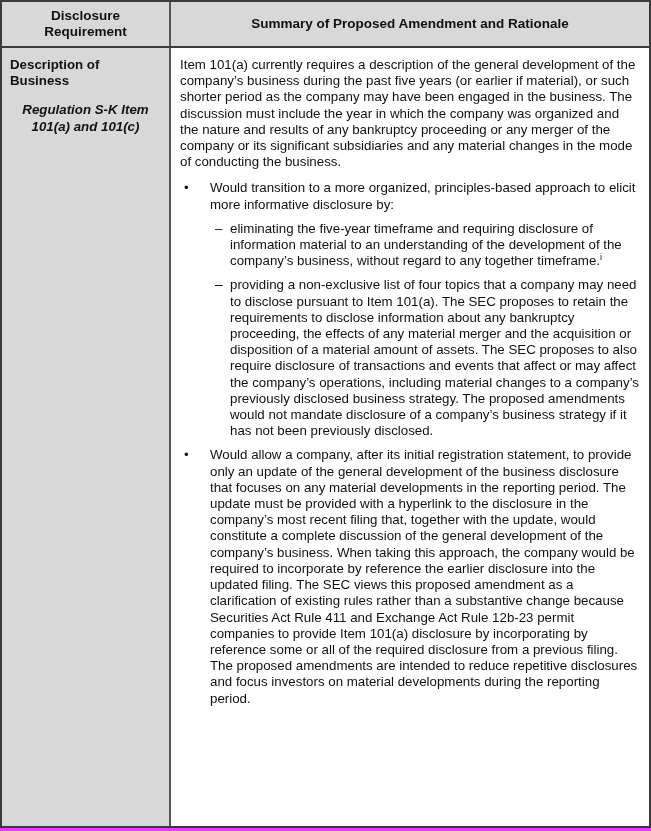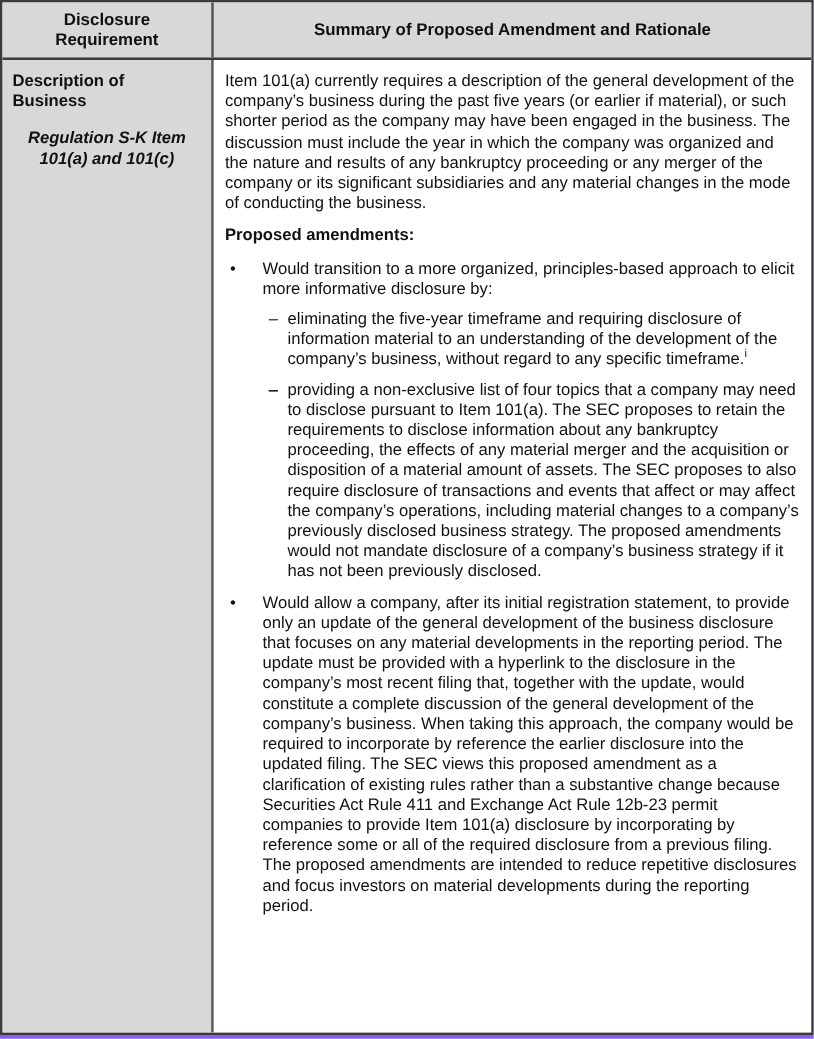--- a/index.html
+++ b/index.html
@@ -5,21 +5,21 @@
   html, body { margin: 0; padding: 0; }
   body {
     width: 651px; height: 831px;
     background: #ffffff;
     font-family: "Liberation Sans", "DejaVu Sans", sans-serif;
     font-size: 13.3px;
     line-height: 16.2px;
     color: #111111;
     -webkit-font-smoothing: antialiased;
   }
-  .page { position: relative; width: 651px; height: 831px; background: #8b5cf6; overflow: hidden; }
+  .page { position: relative; width: 651px; height: 831px; background: #d946ef; overflow: hidden; }
   .doc-table {
     position: absolute; left: 0; top: 0; width: 647px; height: 824px;
     border: 2px solid #3b3b3b;
     display: flex; flex-direction: column;
     background: #ffffff;
   }
   .header-row {
     display: flex; flex: 0 0 auto;
     background: #d8d8d8;
     border-bottom: 2px solid #3b3b3b;
@@ -80,28 +80,27 @@
       <div class="req-cell">
         <p class="req-title">Description of Business</p>
         <p class="req-reg">Regulation S-K Item 101(a) and 101(c)</p>
       </div>
 
       <div class="sum-cell">
 
 
         <p>Item 101(a) currently requires a description of the general development of the company’s business during the past five years (or earlier if material), or such shorter period as the company may have been engaged in the business. The discussion must include the year in which the company was organized and the nature and results of any bankruptcy proceeding or any merger of the company or its significant subsidiaries and any material changes in the mode of conducting the business.</p>
 
-        <p class="bold">Proposed amendments:</p>
 
         <div class="li li-1">
           <span class="marker">•</span><span>Would transition to a more organized, principles-based approach to elicit more informative disclosure by:</span>
         </div>
 
         <div class="li li-2">
-          <span class="marker">–</span><span>eliminating the five-year timeframe and requiring disclosure of information material to an understanding of the development of the company’s business, without regard to any specific timeframe.</span><sup class="fn">i</sup>
+          <span class="marker">–</span><span>eliminating the five-year timeframe and requiring disclosure of information material to an understanding of the development of the company’s business, without regard to any together timeframe.</span><sup class="fn">i</sup>
         </div>
 
         <div class="li li-2">
           <span class="marker">–</span>
         </div>
 
         <div class="li li-2">
           <span class="marker">–</span><span>providing a non-exclusive list of four topics that a company may need to disclose pursuant to Item 101(a). The SEC proposes to retain the requirements to disclose information about any bankruptcy proceeding, the effects of any material merger and the acquisition or disposition of a material amount of assets. The SEC proposes to also require disclosure of transactions and events that affect or may affect the company’s operations, including material changes to a company’s previously disclosed business strategy. The proposed amendments would not mandate disclosure of a company’s business strategy if it has not been previously disclosed.</span>
         </div>
 

